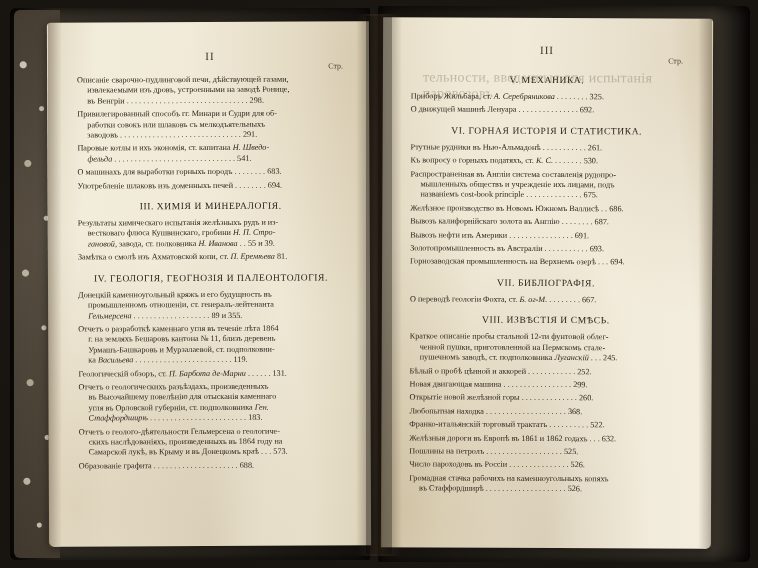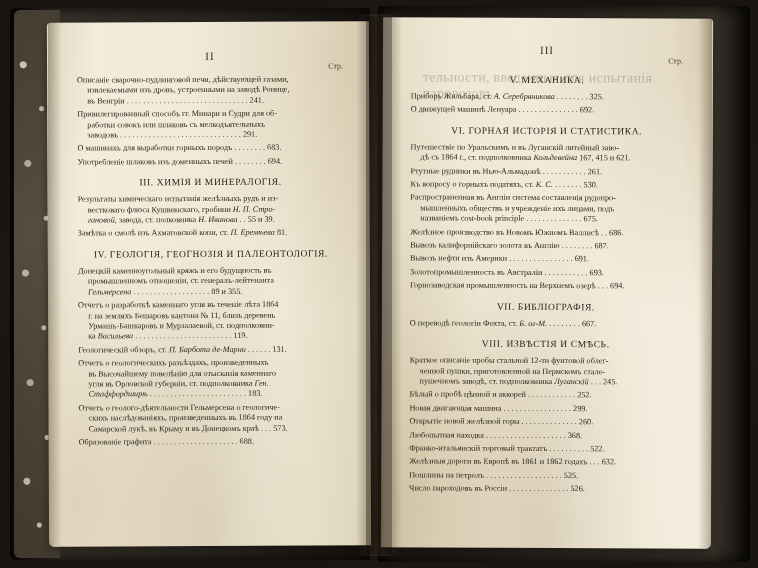--- a/index.html
+++ b/index.html
@@ -165,26 +165,30 @@
   <div class="marble"></div>
 
   <div class="page page-left">
     <div class="foxing"></div>
     <div class="content" id="left-content">
         <div class="page-num">II</div>
         <div class="col-head">Стр.</div>
         <div class="entry">
           <span class="ln">Описаніе сварочно-пудлинговой печи, дѣйствующей газами,</span>
           <span class="ln ind">извлекаемыми изъ дровъ, устроенными на заводѣ Ронице,</span>
-          <span class="ln ind">въ Венгріи . . . . . . . . . . . . . . . . . . . . . . . . . . . . . . <span class="pg">241.</span></span>
+          <span class="ln ind">въ Венгріи . . . . . . . . . . . . . . . . . . . . . . . . . . . . . . <span class="pg">298.</span></span>
         </div>
         <div class="entry">
           <span class="ln">Привилегированный способъ гг. Минари и Судри для об-</span>
           <span class="ln ind">работки совокъ или шлаковъ съ мелкодъятельныхъ</span>
           <span class="ln ind">заводовъ . . . . . . . . . . . . . . . . . . . . . . . . . . . . . . <span class="pg">291.</span></span>
+        </div>
+        <div class="entry">
+          <span class="ln">Паровые котлы и ихъ экономія, ст. капитана <i>Н. Шведо-</i></span>
+          <span class="ln ind"><i>фельда</i> . . . . . . . . . . . . . . . . . . . . . . . . . . . . . . <span class="pg">541.</span></span>
         </div>
         <div class="entry">
           <span class="ln">О машинахъ для выработки горныхъ породъ . . . . . . . . <span class="pg">683.</span></span>
         </div>
         <div class="entry">
           <span class="ln">Употребленіе шлаковъ изъ доменныхъ печей . . . . . . . . <span class="pg">694.</span></span>
         </div>
         <div class="section-title">III. ХИМІЯ И МИНЕРАЛОГІЯ.</div>
         <div class="entry">
           <span class="ln">Результаты химическаго испытанія желѣзныхъ рудъ и из-</span>
@@ -234,24 +238,20 @@
         <div class="col-head">Стр.</div>
         <div class="section-title">V. МЕХАНИКА.</div>
         <div class="entry">
           <span class="ln">Приборъ Жильбара, ст. <i>А. Серебряникова</i> . . . . . . . . <span class="pg">325.</span></span>
         </div>
         <div class="entry">
           <span class="ln">О движущей машинѣ Ленуара . . . . . . . . . . . . . . . <span class="pg">692.</span></span>
         </div>
         <div class="section-title">VI. ГОРНАЯ ИСТОРІЯ И СТАТИСТИКА.</div>
         <div class="entry">
-          <span class="ln">Путешествіе по Уральскимъ и въ Луганскій литейный заво-</span>
-          <span class="ln ind">дѣ съ 1864 г., ст. подполковника <i>Кольдевейна</i> 167, 415 и 621.</span>
-        </div>
-        <div class="entry">
           <span class="ln">Ртутные рудники въ Нью-Альмадонѣ . . . . . . . . . . . <span class="pg">261.</span></span>
         </div>
         <div class="entry">
           <span class="ln">Къ вопросу о горныхъ податяхъ, ст. <i>К. С.</i> . . . . . . . <span class="pg">530.</span></span>
         </div>
         <div class="entry">
           <span class="ln">Распространенная въ Англіи система составленія рудопро-</span>
           <span class="ln ind">мышленныхъ обществъ и учрежденіе ихъ лицами, подъ</span>
           <span class="ln ind">названіемъ cost-book principle . . . . . . . . . . . . . . <span class="pg">675.</span></span>
         </div>
@@ -296,20 +296,24 @@
           <span class="ln">Франко-итальянскій торговый трактатъ . . . . . . . . . . <span class="pg">522.</span></span>
         </div>
         <div class="entry">
           <span class="ln">Желѣзныя дороги въ Европѣ въ 1861 и 1862 годахъ . . . <span class="pg">632.</span></span>
         </div>
         <div class="entry">
           <span class="ln">Пошлины на петролъ . . . . . . . . . . . . . . . . . . . <span class="pg">525.</span></span>
         </div>
         <div class="entry">
           <span class="ln">Число пароходовъ въ Россіи . . . . . . . . . . . . . . . <span class="pg">526.</span></span>
+        </div>
+        <div class="entry">
+          <span class="ln">Громадная стачка рабочихъ на каменноугольныхъ копяхъ</span>
+          <span class="ln ind">въ Стаффордширѣ . . . . . . . . . . . . . . . . . . . . <span class="pg">526.</span></span>
         </div>
       </div>
   </div>
 
   <div class="gutter"></div>
   <div class="spine-highlight"></div>
   <div class="edge-shadow-l"></div>
   <div class="edge-shadow-r"></div>
 </div>
 

